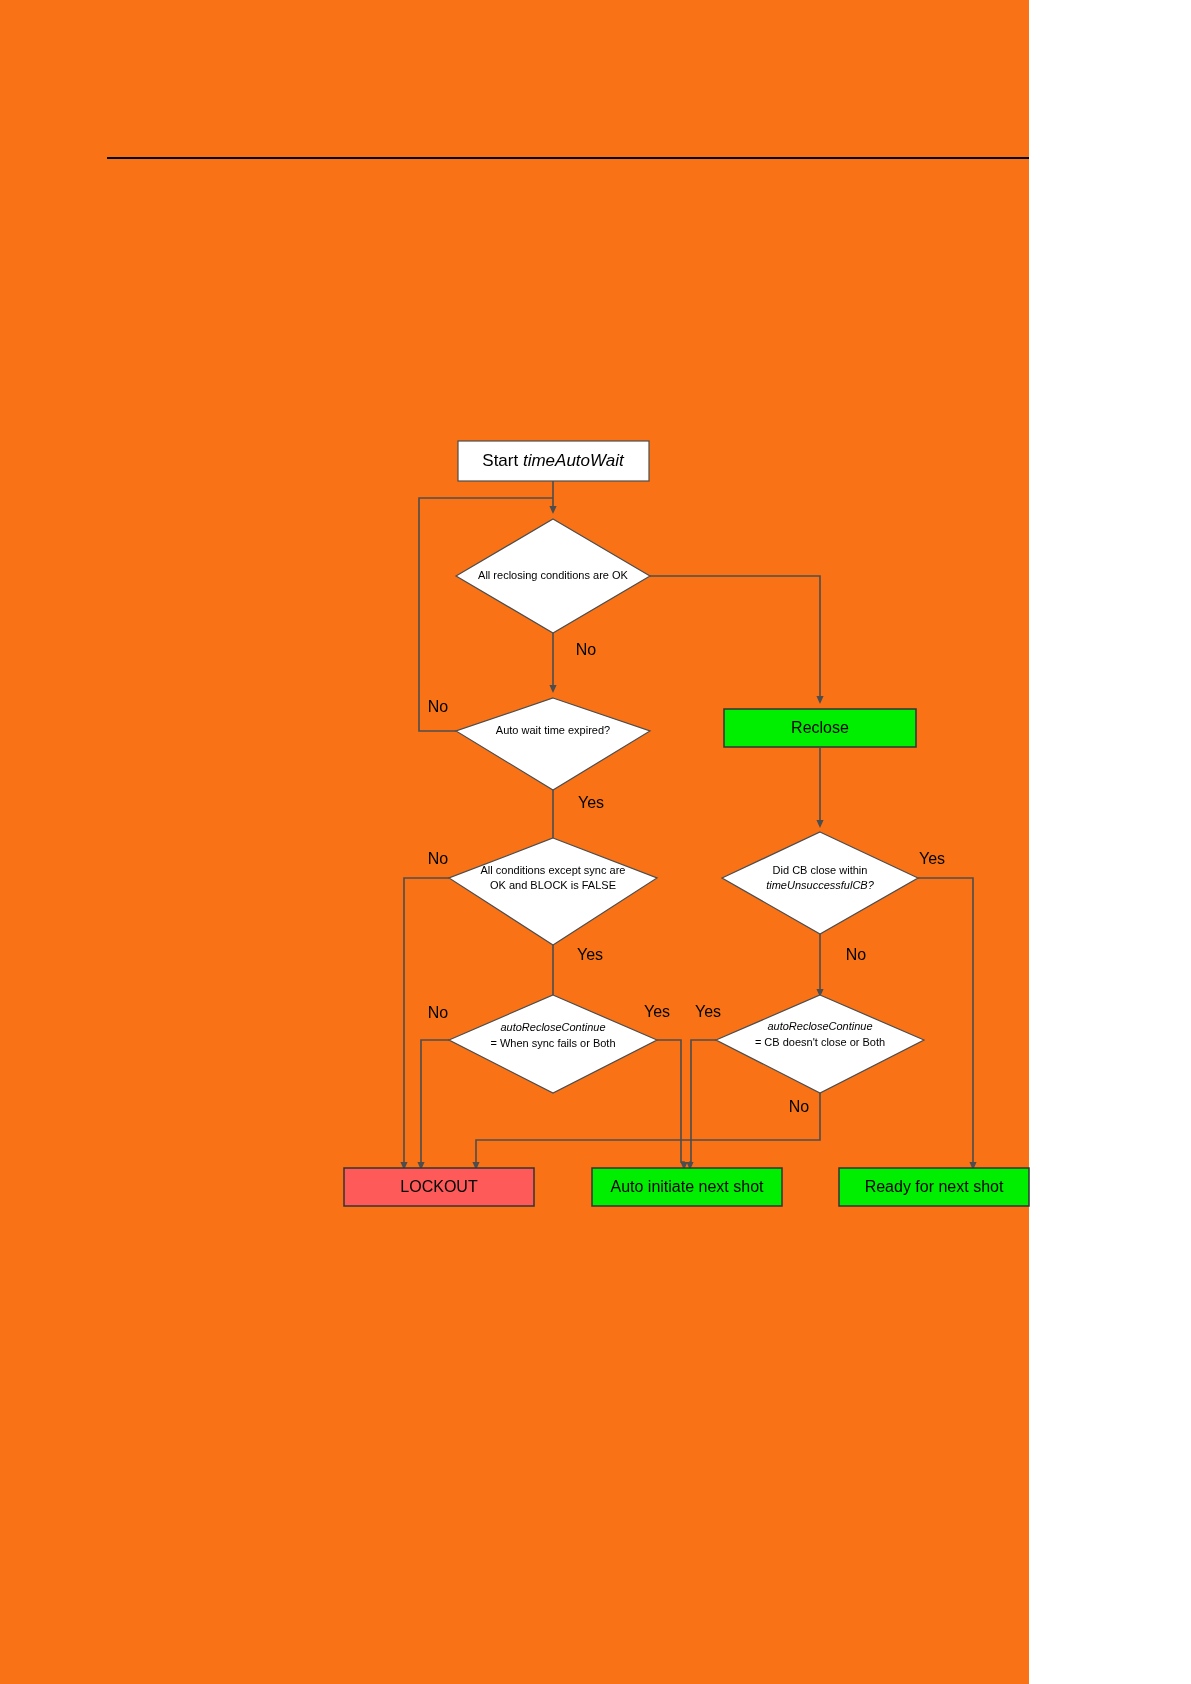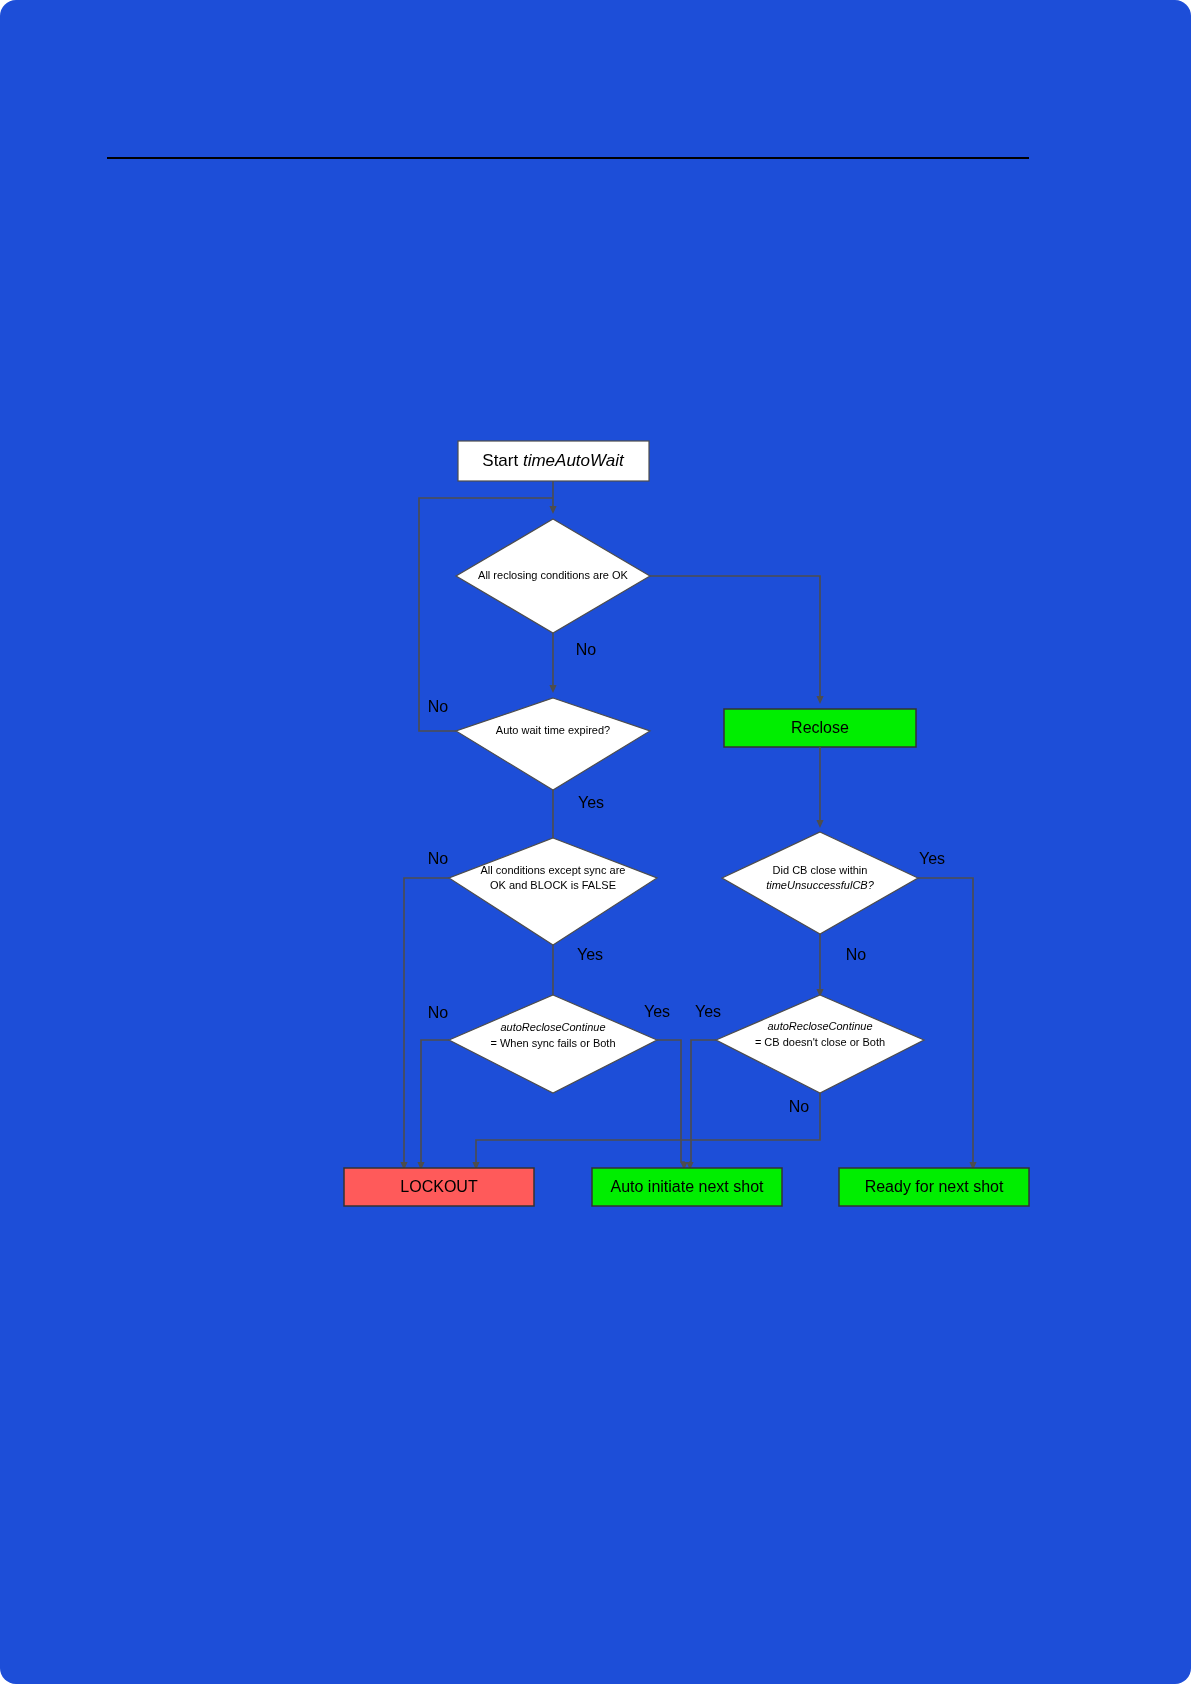--- a/index.html
+++ b/index.html
@@ -10,24 +10,23 @@
   body {
     width: 1191px;
     height: 1684px;
     position: relative;
     font-family: "Liberation Sans", sans-serif;
     overflow: hidden;
   }
   #page {
     position: absolute;
     left: 0; top: 0;
-    width: 1191px;
+    width: 1029px;
     height: 1684px;
-    background: #1d4ed8;
-    border-radius: 16px;
+    background: #f97316;
   }
   .hrule {
     position: absolute;
     left: 107px;
     top: 157px;
     width: 922px;
     height: 0;
     border-top: 2px solid #000000;
   }
   #flow {

